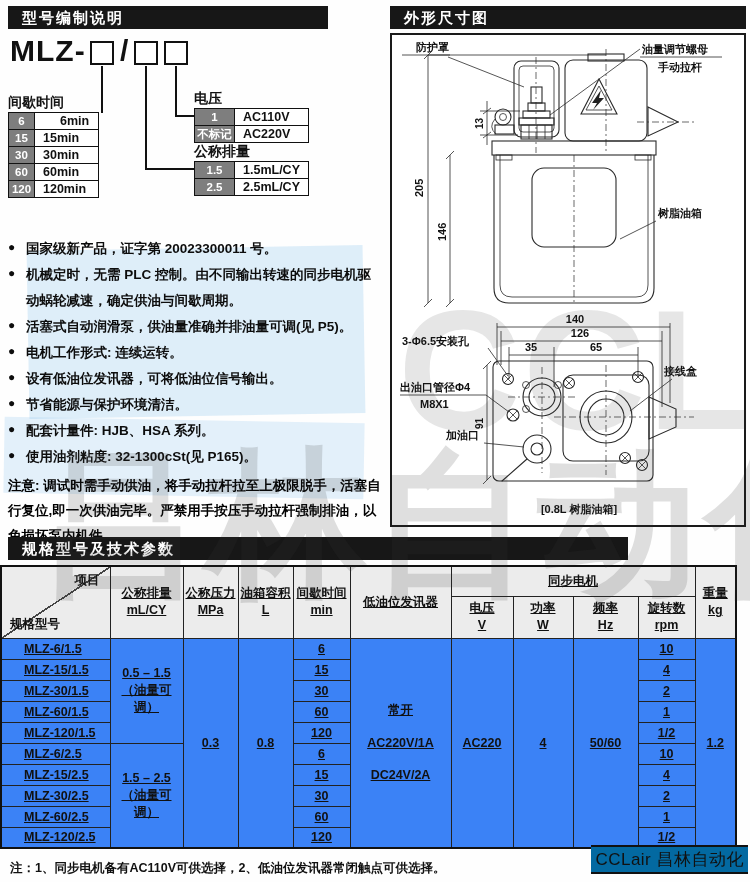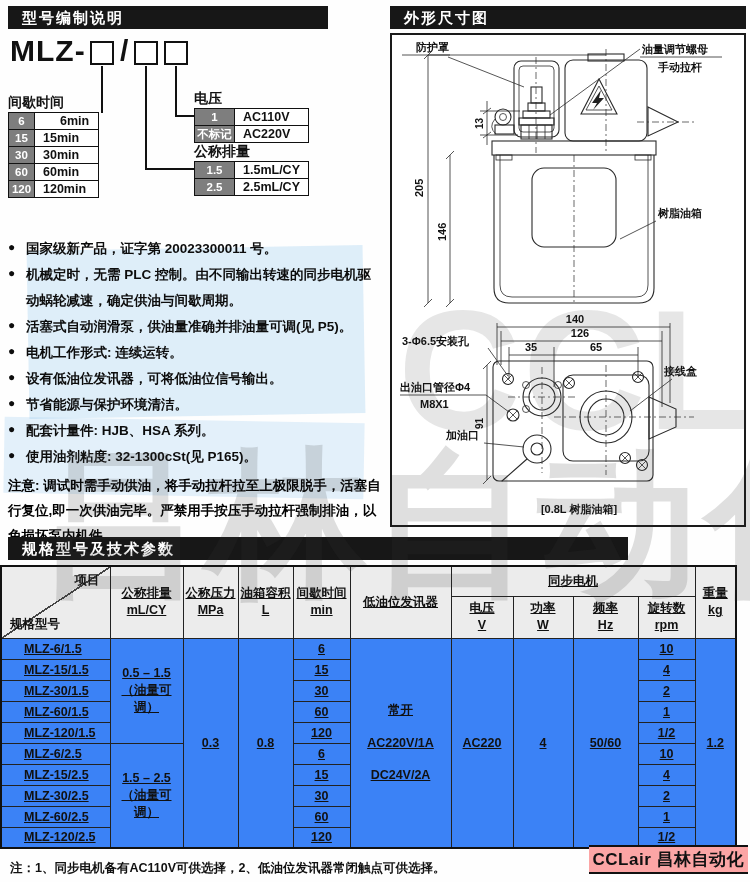--- a/index.html
+++ b/index.html
@@ -51,22 +51,22 @@
   #corner-cell { position:relative; background:
       linear-gradient(to bottom right, rgba(0,0,0,0) calc(50% - 0.8px), #444 calc(50% - 0.8px),
                       #444 calc(50% + 0.8px), rgba(0,0,0,0) calc(50% + 0.8px)), #ececec !important; }
   #corner-cell .c-top { position:absolute; top:5px; right:10px; font-size:12.5px; }
   #corner-cell .c-bot { position:absolute; bottom:5px; left:8px; font-size:12.5px; }
   .two-line { line-height:1.35; }
   .sensor-cell div { line-height:2.6; }
 
   
   #footer-note { position:absolute; left:10px; top:860px; font-size:12.5px; font-weight:bold; z-index:1; }
-  #brand-logo { position:absolute; right:2px; top:845px; background:#fca5a5; padding:1px 4px;
-                font-size:17px; font-weight:bold; letter-spacing:0.5px; z-index:6;
+  #brand-logo { position:absolute; right:2px; top:845px; background:#0369a1; padding:1px 4px;
+                font-size:17px; font-weight:normal; letter-spacing:0.5px; z-index:6;
                 border-top:2px solid #111; border-bottom:2px solid #111; }
 
   
   .wm { position:absolute; pointer-events:none; white-space:nowrap; font-weight:bold; z-index:5; }
   #wm-blue-1 { left:28px; top:248px; width:336px; height:168px; background:rgba(130,192,235,0.26);
                transform:rotate(-1deg); z-index:0; }
   #wm-blue-2 { left:4px; top:420px; width:360px; height:76px; background:rgba(130,192,235,0.22);
                transform:rotate(1deg); z-index:0; }
   #wm-cclair { left:398px; top:272px; font-size:170px; color:rgba(50,50,50,0.12); letter-spacing:2px; }
   #wm-cn { left:40px; top:418px; font-size:160px; color:rgba(55,55,55,0.16); letter-spacing:6px; }

